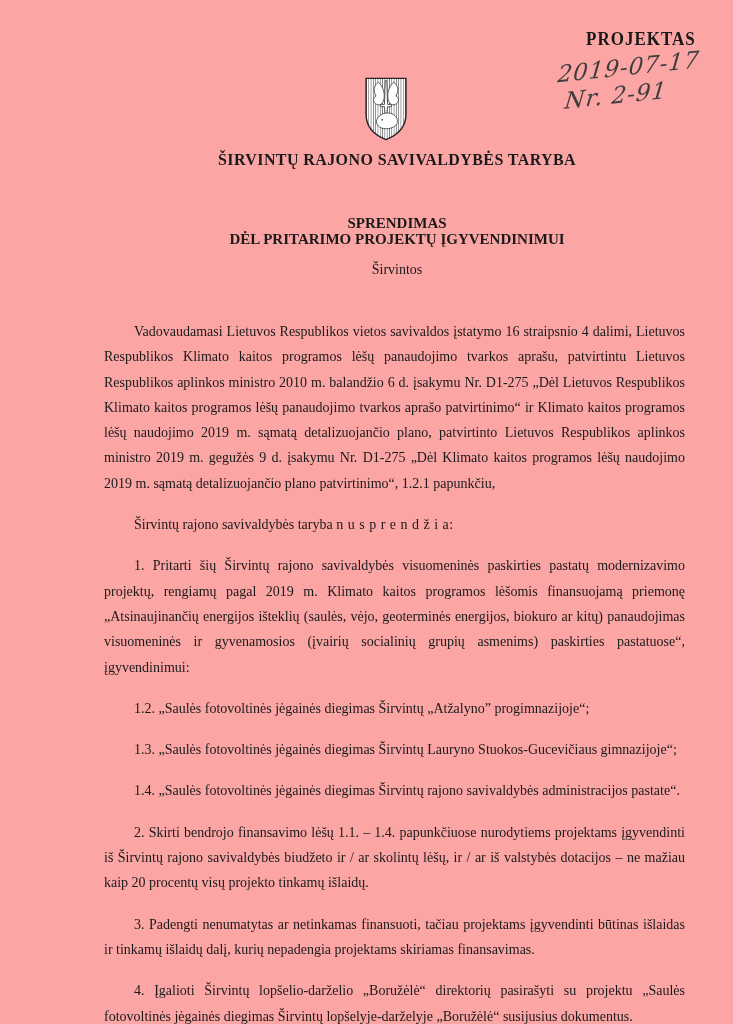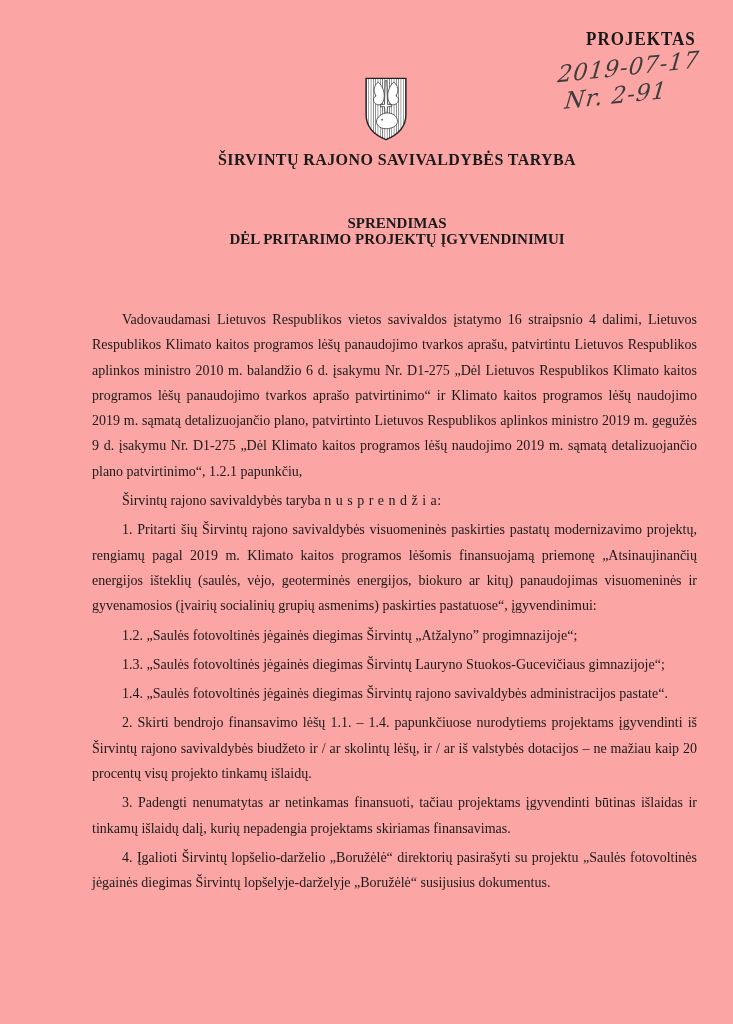--- a/index.html
+++ b/index.html
@@ -33,21 +33,21 @@
   .centercol { position: absolute; left: 61px; width: 672px; text-align: center; }
   .institution { top: 151px; font-weight: 700; font-size: 16px; letter-spacing: 0.4px; }
   .doc-heading { top: 215px; font-weight: 700; font-size: 15px; line-height: 16px; }
   .date-block { top: 262px; font-size: 14px; line-height: 15.5px; }
   .date-gap { display: inline-block; width: 30px; }
   .body-text {
     position: absolute; left: 88px; top: 303px; width: 613px;
     font-size: 14px; line-height: 25.3px;
     text-align: justify;
   }
-  .body-text p { margin: 4px; text-indent: 30px; }
+  .body-text p { margin: 16px; text-indent: 30px; }
   .body-text .run-bold { font-weight: 400; letter-spacing: 0.5px; }
 </style>
 </head>
 <body>
 
 <div class="page">
 
   <div class="stamp">PROJEKTAS</div>
 
   <div class="handwriting">
@@ -71,20 +71,21 @@
   </svg>
 
   <div class="centercol institution">ŠIRVINTŲ RAJONO SAVIVALDYBĖS TARYBA</div>
 
   <div class="centercol doc-heading">
     <div>SPRENDIMAS</div>
     <div>DĖL PRITARIMO PROJEKTŲ ĮGYVENDINIMUI</div>
   </div>
 
   <div class="centercol date-block">
+    <div>Širvintos</div>
   </div>
 
   <div class="body-text">
       <p><span>Vadovaudamasi Lietuvos Respublikos vietos savivaldos įstatymo 16 straipsnio 4 dalimi, Lietuvos Respublikos Klimato kaitos programos lėšų panaudojimo tvarkos aprašu, patvirtintu Lietuvos Respublikos aplinkos ministro 2010 m. balandžio 6 d. įsakymu Nr. D1-275 „Dėl Lietuvos Respublikos Klimato kaitos programos lėšų panaudojimo tvarkos aprašo patvirtinimo“ ir Klimato kaitos programos lėšų naudojimo 2019 m. sąmatą detalizuojančio plano, patvirtinto Lietuvos Respublikos aplinkos ministro 2019 m. gegužės 9 d. įsakymu Nr. D1-275 „Dėl Klimato kaitos programos lėšų naudojimo 2019 m. sąmatą detalizuojančio plano patvirtinimo“, 1.2.1 papunkčiu,</span></p>
       <p><span>Širvintų rajono savivaldybės taryba </span><span class="run-bold">n u s p r e n d ž i a:</span></p>
       <p><span>1. Pritarti šių Širvintų rajono savivaldybės visuomeninės paskirties pastatų modernizavimo projektų, rengiamų pagal 2019 m. Klimato kaitos programos lėšomis finansuojamą priemonę „Atsinaujinančių energijos išteklių (saulės, vėjo, geoterminės energijos, biokuro ar kitų) panaudojimas visuomeninės ir gyvenamosios (įvairių socialinių grupių asmenims) paskirties pastatuose“, įgyvendinimui:</span></p>
       <p><span>1.2. „Saulės fotovoltinės jėgainės diegimas Širvintų „Atžalyno” progimnazijoje“;</span></p>
       <p><span>1.3. „Saulės fotovoltinės jėgainės diegimas Širvintų Lauryno Stuokos-Gucevičiaus gimnazijoje“;</span></p>
       <p><span>1.4. „Saulės fotovoltinės jėgainės diegimas Širvintų rajono savivaldybės administracijos pastate“.</span></p>
       <p><span>2. Skirti bendrojo finansavimo lėšų 1.1. – 1.4. papunkčiuose nurodytiems  projektams įgyvendinti iš Širvintų rajono savivaldybės biudžeto ir / ar skolintų lėšų, ir / ar iš valstybės dotacijos – ne mažiau kaip 20 procentų visų projekto tinkamų išlaidų.</span></p>

